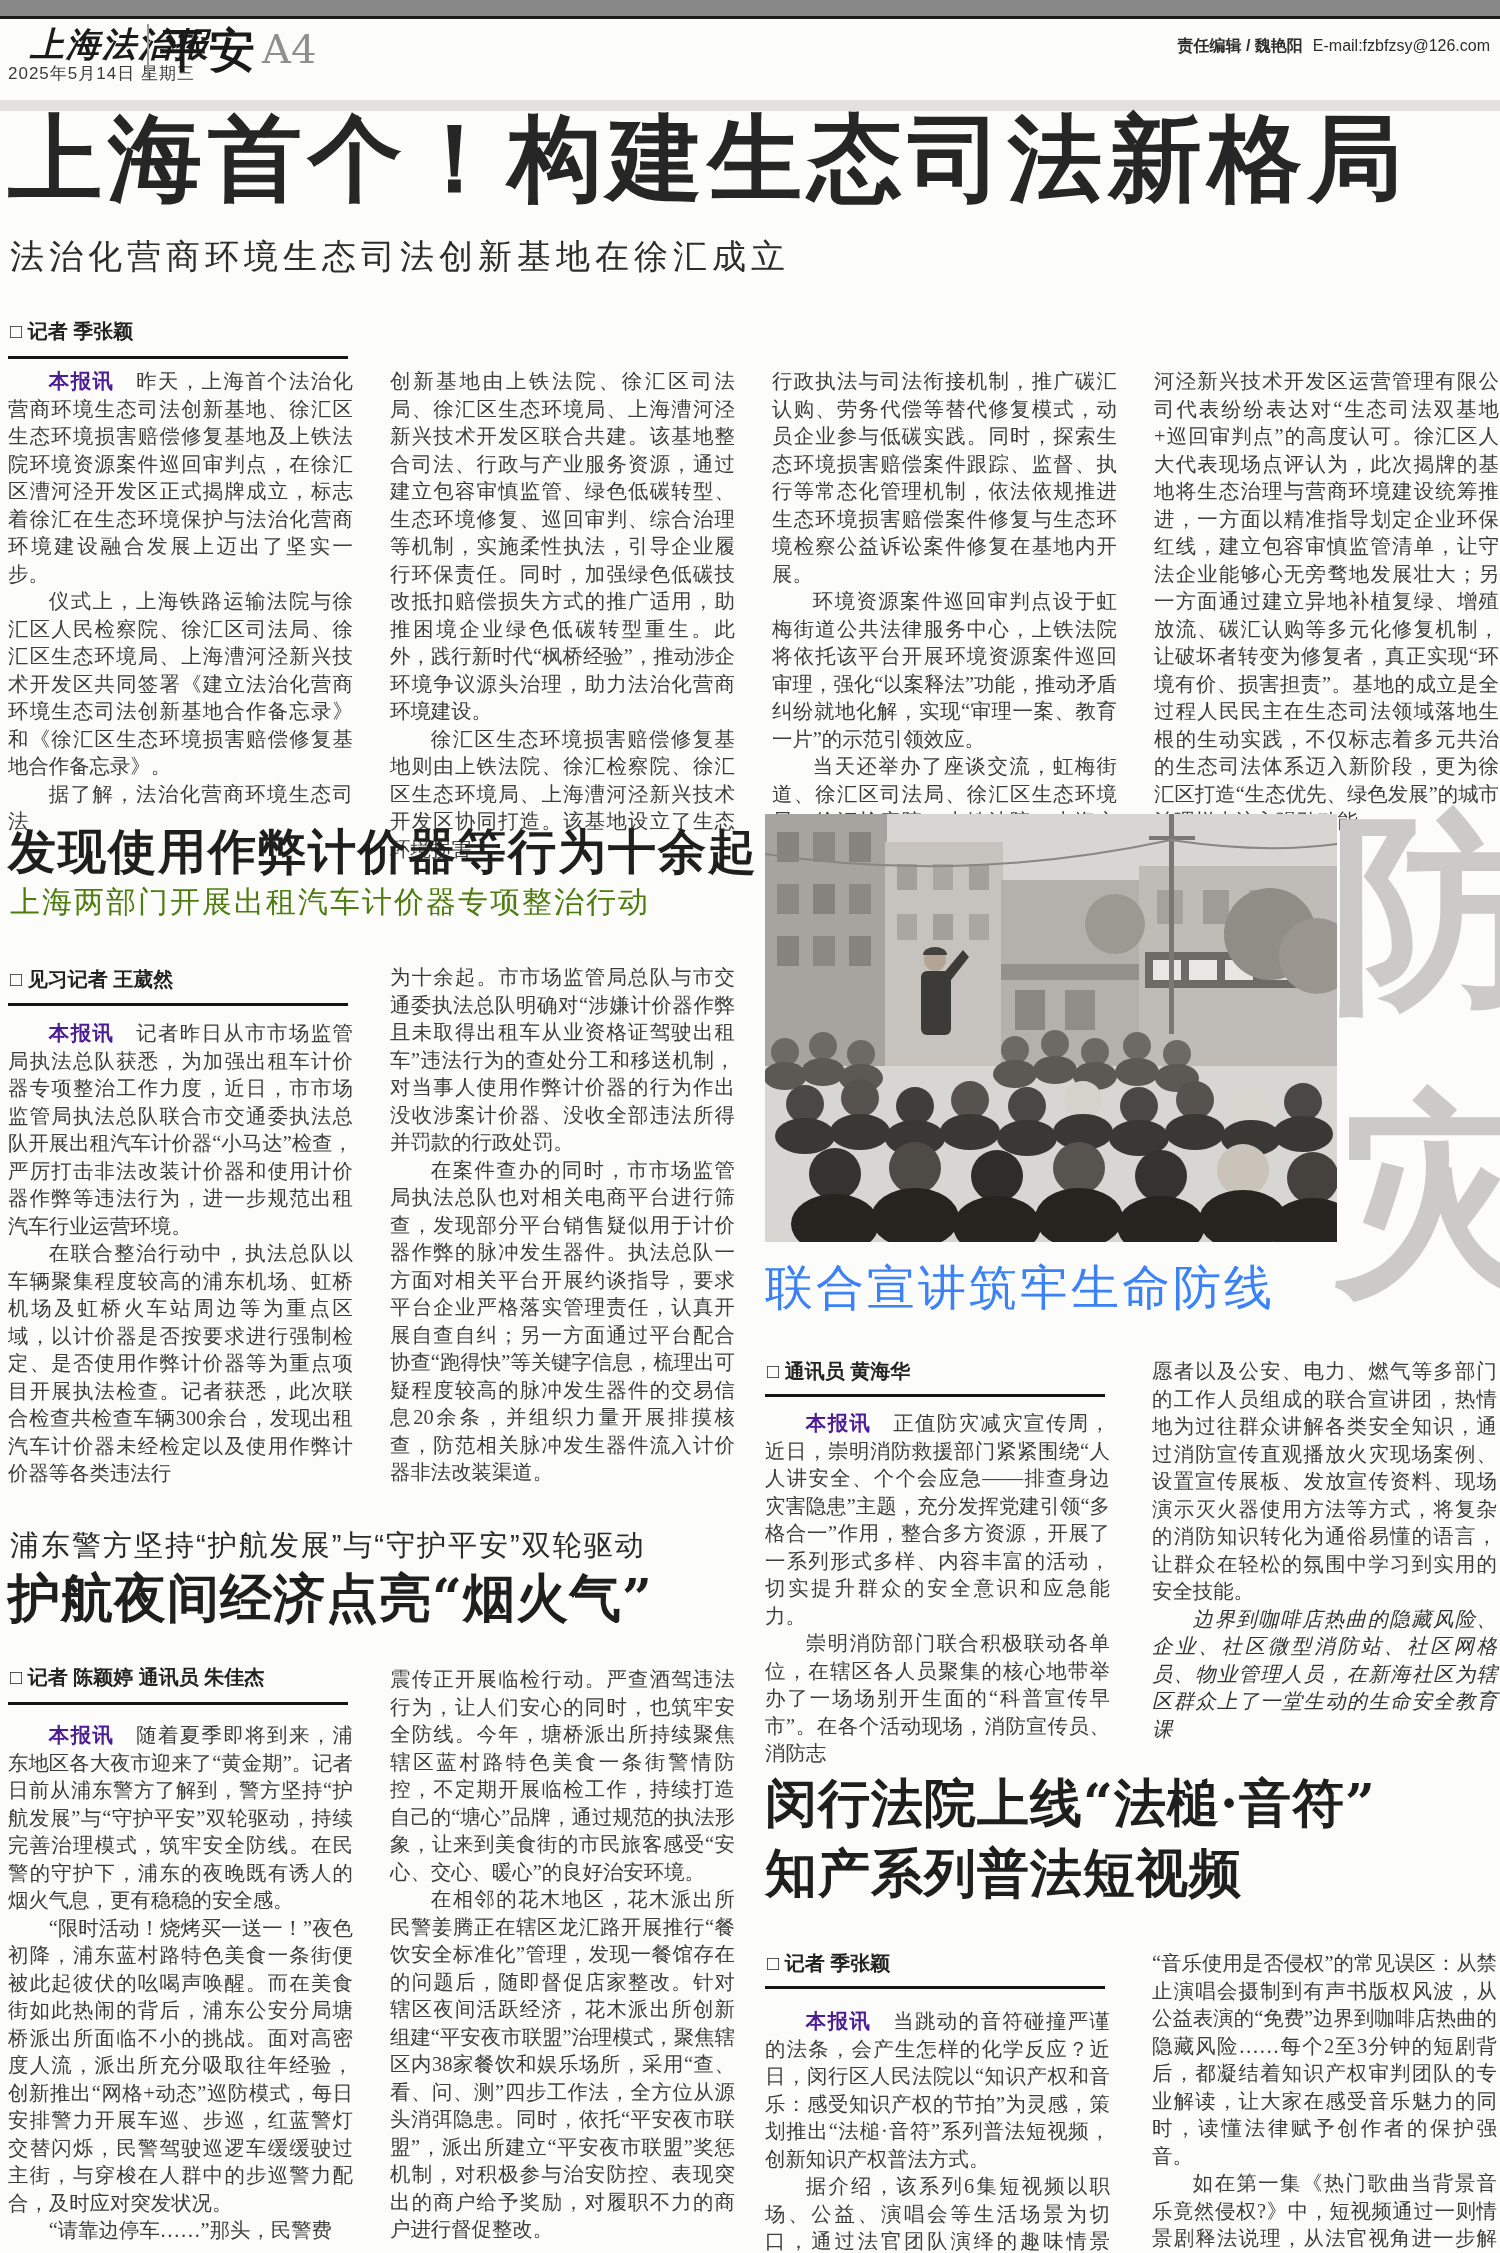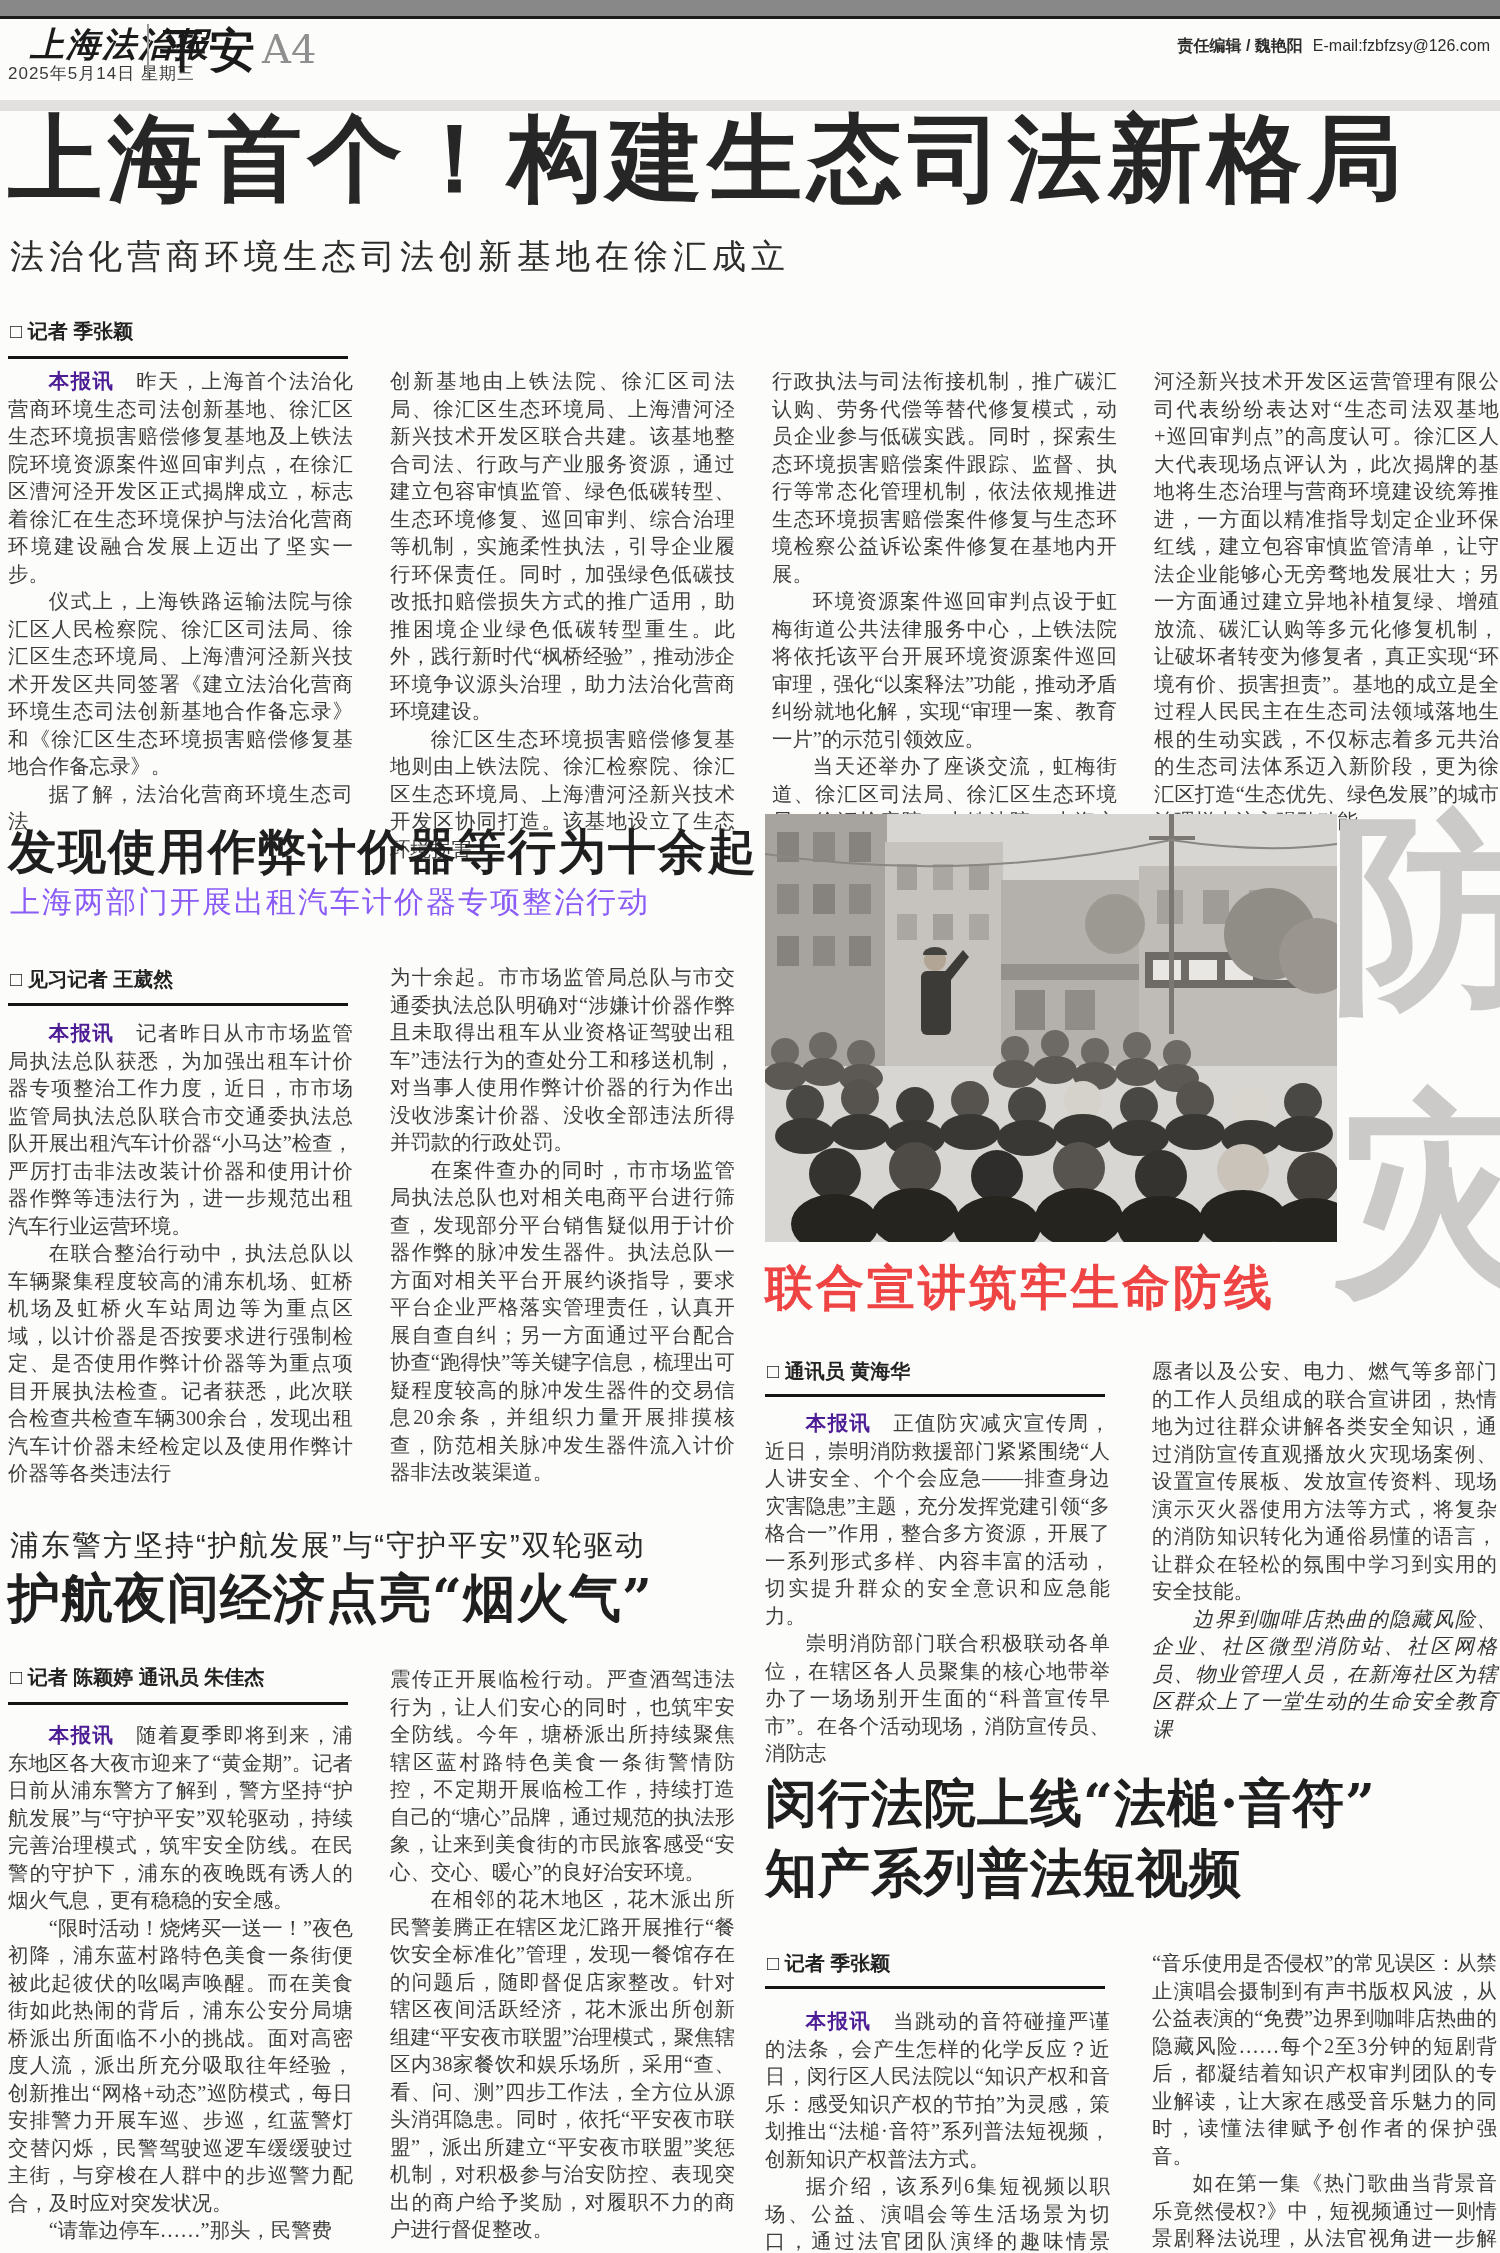--- a/index.html
+++ b/index.html
@@ -15,21 +15,21 @@
   .section-title{left:160px;top:4px;font-size:46px;font-weight:bold;color:#1a1a1a;letter-spacing:3px;}
   .page-no{left:262px;top:10px;font-family:"DejaVu Serif",serif;font-size:40px;color:#8f8f8f;}
   .editor{right:10px;top:20px;font-size:16px;color:#2c2c2c;text-align:right;}
   .editor b{font-weight:bold;margin-right:10px;}
   .hdr-band{left:0;top:84px;width:1500px;height:11px;background:#e2e1df;}
   
   .h-main{left:8px;top:100px;width:1486px;font-family:Liberation Mono, monospace;font-weight:bold;
           font-size:94px;line-height:1.08;color:#262626;letter-spacing:6px;white-space:nowrap;}
   .h-dek{left:10px;top:218px;font-size:34px;color:#2d2d2d;letter-spacing:5px;}
   .h2-serif{font-family:"DejaVu Serif",serif;font-weight:bold;color:#1f1f1f;}
-  .h2-sans{font-weight:bold;color:#ef4444;}
+  .h2-sans{font-weight:normal;color:#3b82f6;}
   .kicker{font-size:29px;color:#2b2b2b;letter-spacing:2px;}
   
   .byline{font-size:20px;font-weight:bold;color:#222;}
   .b-rule{height:3px;background:#151515;}
   .col{width:345px;font-family:"Liberation Serif",serif;font-size:20.4px;line-height:27.5px;
        text-align:justify;color:#3d3d3d;}
   .col p{margin:0;text-indent:2em;}
   .col p.cont{text-indent:0;}
   .col p b{font-weight:bold;color:#4c1d95;}
   .col p.kai{font-family:"DejaVu Serif",serif;font-style:italic;color:#333;}
@@ -70,21 +70,21 @@
   <div class="abs col" style="left:772px;top:352px;">
     <p class="cont">行政执法与司法衔接机制，推广碳汇认购、劳务代偿等替代修复模式，动员企业参与低碳实践。同时，探索生态环境损害赔偿案件跟踪、监督、执行等常态化管理机制，依法依规推进生态环境损害赔偿案件修复与生态环境检察公益诉讼案件修复在基地内开展。</p>
     <p>环境资源案件巡回审判点设于虹梅街道公共法律服务中心，上铁法院将依托该平台开展环境资源案件巡回审理，强化“以案释法”功能，推动矛盾纠纷就地化解，实现“审理一案、教育一片”的示范引领效应。</p>
     <p>当天还举办了座谈交流，虹梅街道、徐汇区司法局、徐汇区生态环境局、徐汇检察院、上铁法院、上海市漕</p>
   </div>
   <div class="abs col" style="left:1154px;top:352px;">
     <p class="cont">河泾新兴技术开发区运营管理有限公司代表纷纷表达对“生态司法双基地+巡回审判点”的高度认可。徐汇区人大代表现场点评认为，此次揭牌的基地将生态治理与营商环境建设统筹推进，一方面以精准指导划定企业环保红线，建立包容审慎监管清单，让守法企业能够心无旁骛地发展壮大；另一方面通过建立异地补植复绿、增殖放流、碳汇认购等多元化修复机制，让破坏者转变为修复者，真正实现“环境有价、损害担责”。基地的成立是全过程人民民主在生态司法领域落地生根的生动实践，不仅标志着多元共治的生态司法体系迈入新阶段，更为徐汇区打造“生态优先、绿色发展”的城市治理样本注入强劲动能。</p>
   </div>
 
   <div class="abs h2-serif" style="left:8px;top:804px;font-size:48px;letter-spacing:2px;">发现使用作弊计价器等行为十余起</div>
-  <div class="abs" style="left:10px;top:866px;font-size:30px;color:#8b5cf6;letter-spacing:2px;">上海两部门开展出租汽车计价器专项整治行动</div>
+  <div class="abs" style="left:10px;top:866px;font-size:30px;color:#4d7c0f;letter-spacing:2px;">上海两部门开展出租汽车计价器专项整治行动</div>
   <div class="abs byline" style="left:10px;top:950px;">□ 见习记者 王葳然</div>
   <div class="abs b-rule" style="left:8px;top:987px;width:340px;"></div>
 
   <div class="abs col" style="left:8px;top:1004px;">
     <p class="lede"><b>本报讯</b><span>　记者昨日从市市场监管局执法总队获悉，为加强出租车计价器专项整治工作力度，近日，市市场监管局执法总队联合市交通委执法总队开展出租汽车计价器“小马达”检查，严厉打击非法改装计价器和使用计价器作弊等违法行为，进一步规范出租汽车行业运营环境。</span></p>
     <p>在联合整治行动中，执法总队以车辆聚集程度较高的浦东机场、虹桥机场及虹桥火车站周边等为重点区域，以计价器是否按要求进行强制检定、是否使用作弊计价器等为重点项目开展执法检查。记者获悉，此次联合检查共检查车辆300余台，发现出租汽车计价器未经检定以及使用作弊计价器等各类违法行</p>
   </div>
   <div class="abs col" style="left:390px;top:948px;">
     <p class="cont">为十余起。市市场监管局总队与市交通委执法总队明确对“涉嫌计价器作弊且未取得出租车从业资格证驾驶出租车”违法行为的查处分工和移送机制，对当事人使用作弊计价器的行为作出没收涉案计价器、没收全部违法所得并罚款的行政处罚。</p>
     <p>在案件查办的同时，市市场监管局执法总队也对相关电商平台进行筛查，发现部分平台销售疑似用于计价器作弊的脉冲发生器件。执法总队一方面对相关平台开展约谈指导，要求平台企业严格落实管理责任，认真开展自查自纠；另一方面通过平台配合协查“跑得快”等关键字信息，梳理出可疑程度较高的脉冲发生器件的交易信息20余条，并组织力量开展排摸核查，防范相关脉冲发生器件流入计价器非法改装渠道。</p>

